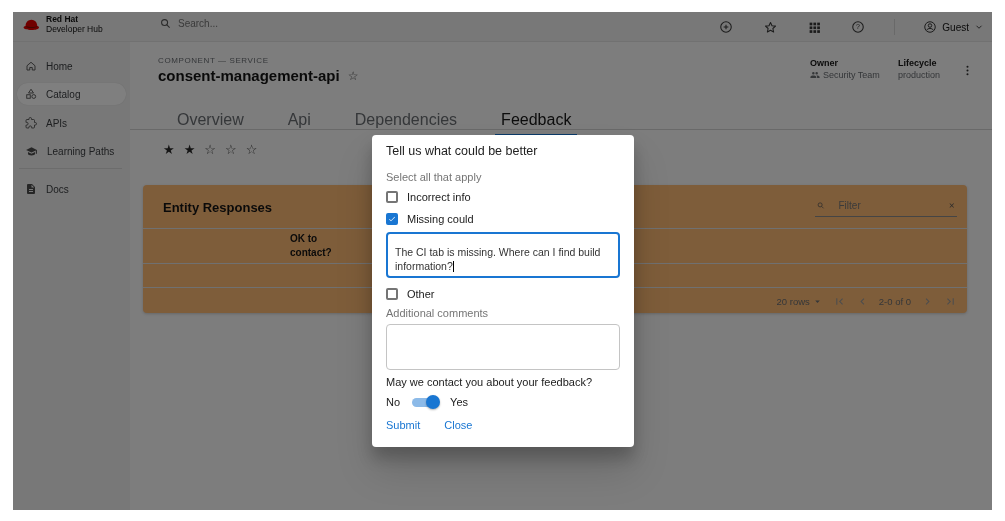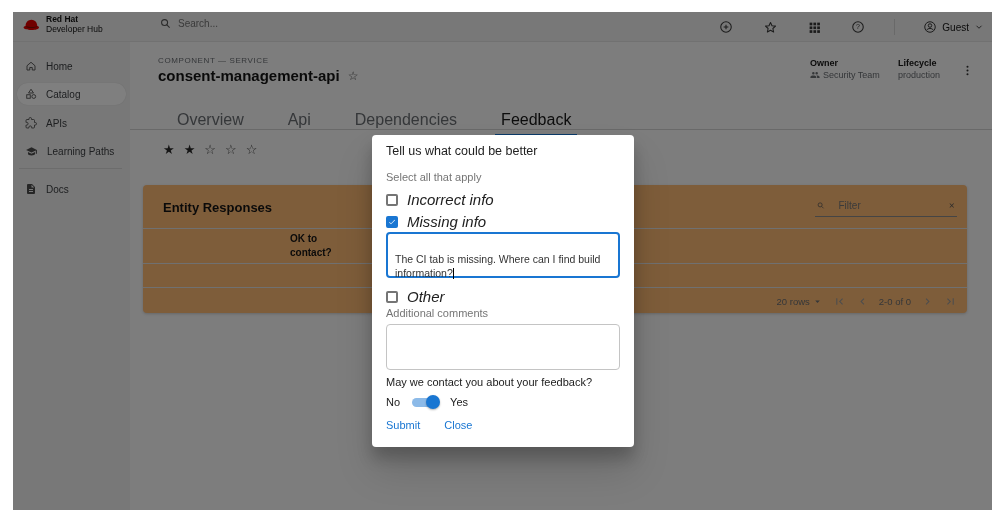--- a/index.html
+++ b/index.html
@@ -59,24 +59,24 @@
   .th { position:absolute; top:0; height:100%; display:flex; align-items:center; }
   .empty-row { position:absolute; left:0; right:0; top:79px; height:24px; border-bottom:1px solid #e0e0e0; }
   .pager { position:absolute; right:10px; bottom:0; height:24px; display:flex; align-items:center; gap:10px; font-size:9.5px; color:#6a6e73; }
   .pager .pg-ic { display:flex; align-items:center; cursor:pointer; color:#8a8a8a; }
   .rows-select { display:flex; align-items:center; gap:2px; cursor:pointer; }
 
   
   .modal { position:absolute; left:372px; top:135px; width:262px; height:312px; background:#fff; border-radius:4px; box-shadow:0 11px 15px rgba(0,0,0,.2),0 24px 38px rgba(0,0,0,.14); z-index:100; }
   .m-title { position:absolute; left:14px; top:9px; font-size:12.5px; color:#212121; }
   .m-sub { position:absolute; left:14px; top:36px; font-size:11px; color:#757575; }
-  .chk-row { position:absolute; left:14px; display:flex; align-items:center; gap:9px; font-size:15px; color:#212121; cursor:pointer;font-style:italic; }
+  .chk-row { position:absolute; left:14px; display:flex; align-items:center; gap:9px; font-size:11px; color:#212121; cursor:pointer; }
   .chk { width:12px; height:12px; border:2px solid #757575; border-radius:2px; background:#fff; }
   .chk.checked { border-color:#1976d2; background:#1976d2; display:flex; align-items:center; justify-content:center; }
-  .ta { position:absolute; left:14px; right:14px; border-radius:4px; font-size:10.5px; color:#333; padding:18px 7px; line-height:1.35; cursor:text; }
+  .ta { position:absolute; left:14px; right:14px; border-radius:4px; font-size:10.5px; color:#333; padding:11px 7px; line-height:1.35; cursor:text; }
   .ta.focus { border:2px solid #1976d2; height:46px; }
   .ta.blank { border:1px solid #c4c4c4; height:46px; }
   .caret { display:inline-block; width:1px; height:11px; background:#000; vertical-align:-2px; }
   .m-q { position:absolute; left:14px; top:241px; font-size:11px; color:#212121; }
   .toggle-row { position:absolute; left:14px; top:259px; display:flex; align-items:center; gap:10px; font-size:11px; color:#212121; }
   .switch { width:30px; height:16px; position:relative; cursor:pointer; }
   .switch .track { position:absolute; left:2px; top:4px; width:26px; height:9px; border-radius:5px; background:rgba(25,118,210,.5); }
   .switch .thumb { position:absolute; right:0; top:1px; width:14px; height:14px; border-radius:50%; background:#1976d2; box-shadow:0 1px 2px rgba(0,0,0,.3); }
   .m-actions { position:absolute; left:14px; top:284px; display:flex; gap:24px; font-size:11px; color:#1976d2; font-weight:500; }
   .m-actions span { cursor:pointer; }
@@ -297,21 +297,21 @@
   <div class="chk-row" style="top:56px">
     <div class="chk"></div>
     <span>Incorrect info</span>
   </div>
   <div class="chk-row" style="top:78px">
     <div class="chk checked">
       <svg width="10" height="10" viewBox="0 0 24 24">
         <path d="M9 16.17L4.83 12l-1.42 1.41L9 19 21 7l-1.41-1.41z" fill="#fff"></path>
       </svg>
     </div>
-    <span>Missing info</span>
+    <span>Missing could</span>
   </div>
 
   <div class="ta focus" style="top:97px">
     <span>The CI tab is missing. Where can I find build information?</span><span class="caret"></span>
   </div>
 
   <div class="chk-row" style="top:153px">
     <div class="chk"></div>
     <span>Other</span>
   </div>

